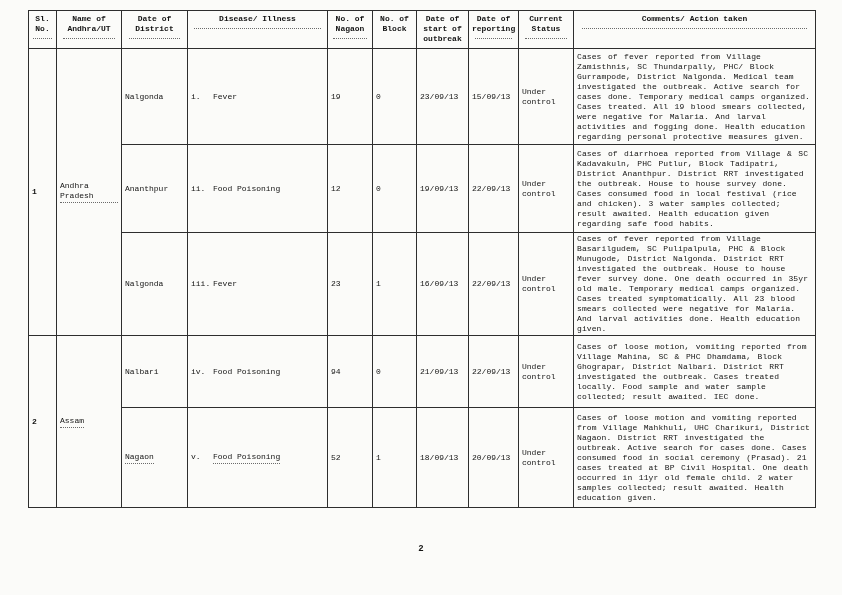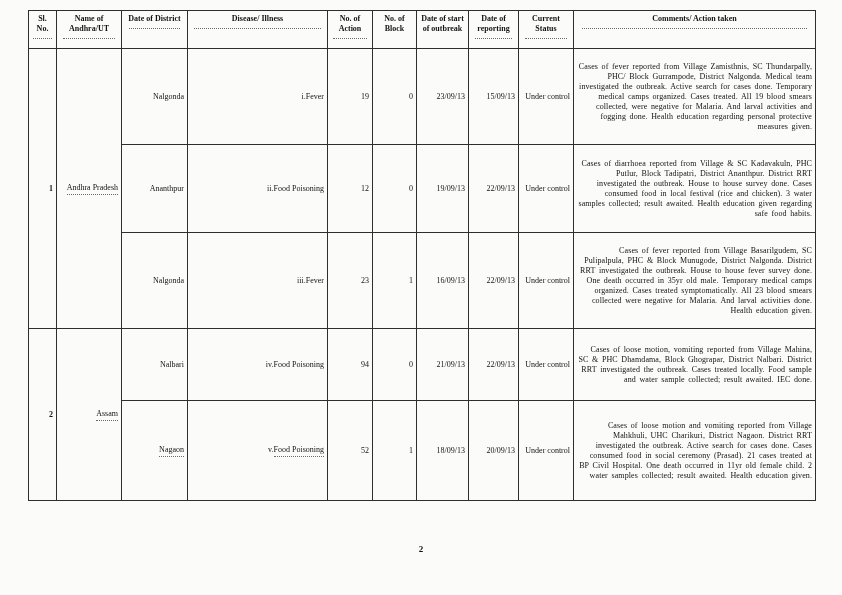--- a/index.html
+++ b/index.html
@@ -3,21 +3,21 @@
 <meta charset="utf-8">
 <style>
   html,body { margin:0; padding:0; }
   body {
     width:842px; height:595px;
     background:#fbfbf9;
     font-family:"Liberation Serif", serif;
     color:#141414;
     -webkit-font-smoothing:antialiased;
   }
-  .sheet { position:relative; width:842px; height:595px; overflow:hidden; }
+  .sheet { position:relative; width:842px; height:595px; overflow:hidden;font-family:Liberation Mono, monospace; }
 
   table.report {
     position:absolute; left:28px; top:10px;
     width:787px;
     border-collapse:collapse;
     table-layout:fixed;
   }
   table.report th, table.report td {
     border:1px solid #2e2e2e;
     padding:1px 3px;
@@ -25,21 +25,21 @@
     line-height:10px;
     overflow:hidden;
   }
   table.report th {
     font-weight:bold;
     text-align:center;
     vertical-align:top;
     padding-top:3px;
   }
   table.report td {
-    text-align:right;
+    text-align:left;
     vertical-align:middle;
   }
   td.comments {
     text-align:justify;
     vertical-align:top;
     padding:2px 4px 2px 4px;
     line-height:9.7px;
     letter-spacing:0.1px;
     word-spacing:1.5px;
     hyphens:none;
@@ -90,21 +90,21 @@
         <col style="width:55px">
       <col style="width:242px">
     </colgroup>
 
     <thead>
       <tr style="height:38px">
         <th><span>Sl. No.</span><div class="dots"></div></th>
         <th><span>Name of Andhra/UT</span><div class="dots"></div></th>
         <th><span>Date of District</span><div class="dots"></div></th>
         <th><span>Disease/ Illness</span><div class="dots wide"></div></th>
-        <th><span>No. of Action</span><div class="dots"></div></th>
+        <th><span>No. of Nagaon</span><div class="dots"></div></th>
         <th><span>No. of Block</span></th>
         <th><span>Date of start of outbreak</span></th>
         <th><span>Date of reporting</span><div class="dots"></div></th>
         <th><span>Current Status</span><div class="dots"></div></th>
         <th><span>Comments/ Action taken</span><div class="dots wide"></div></th>
       </tr>
     </thead>
 
     <tbody>
 

